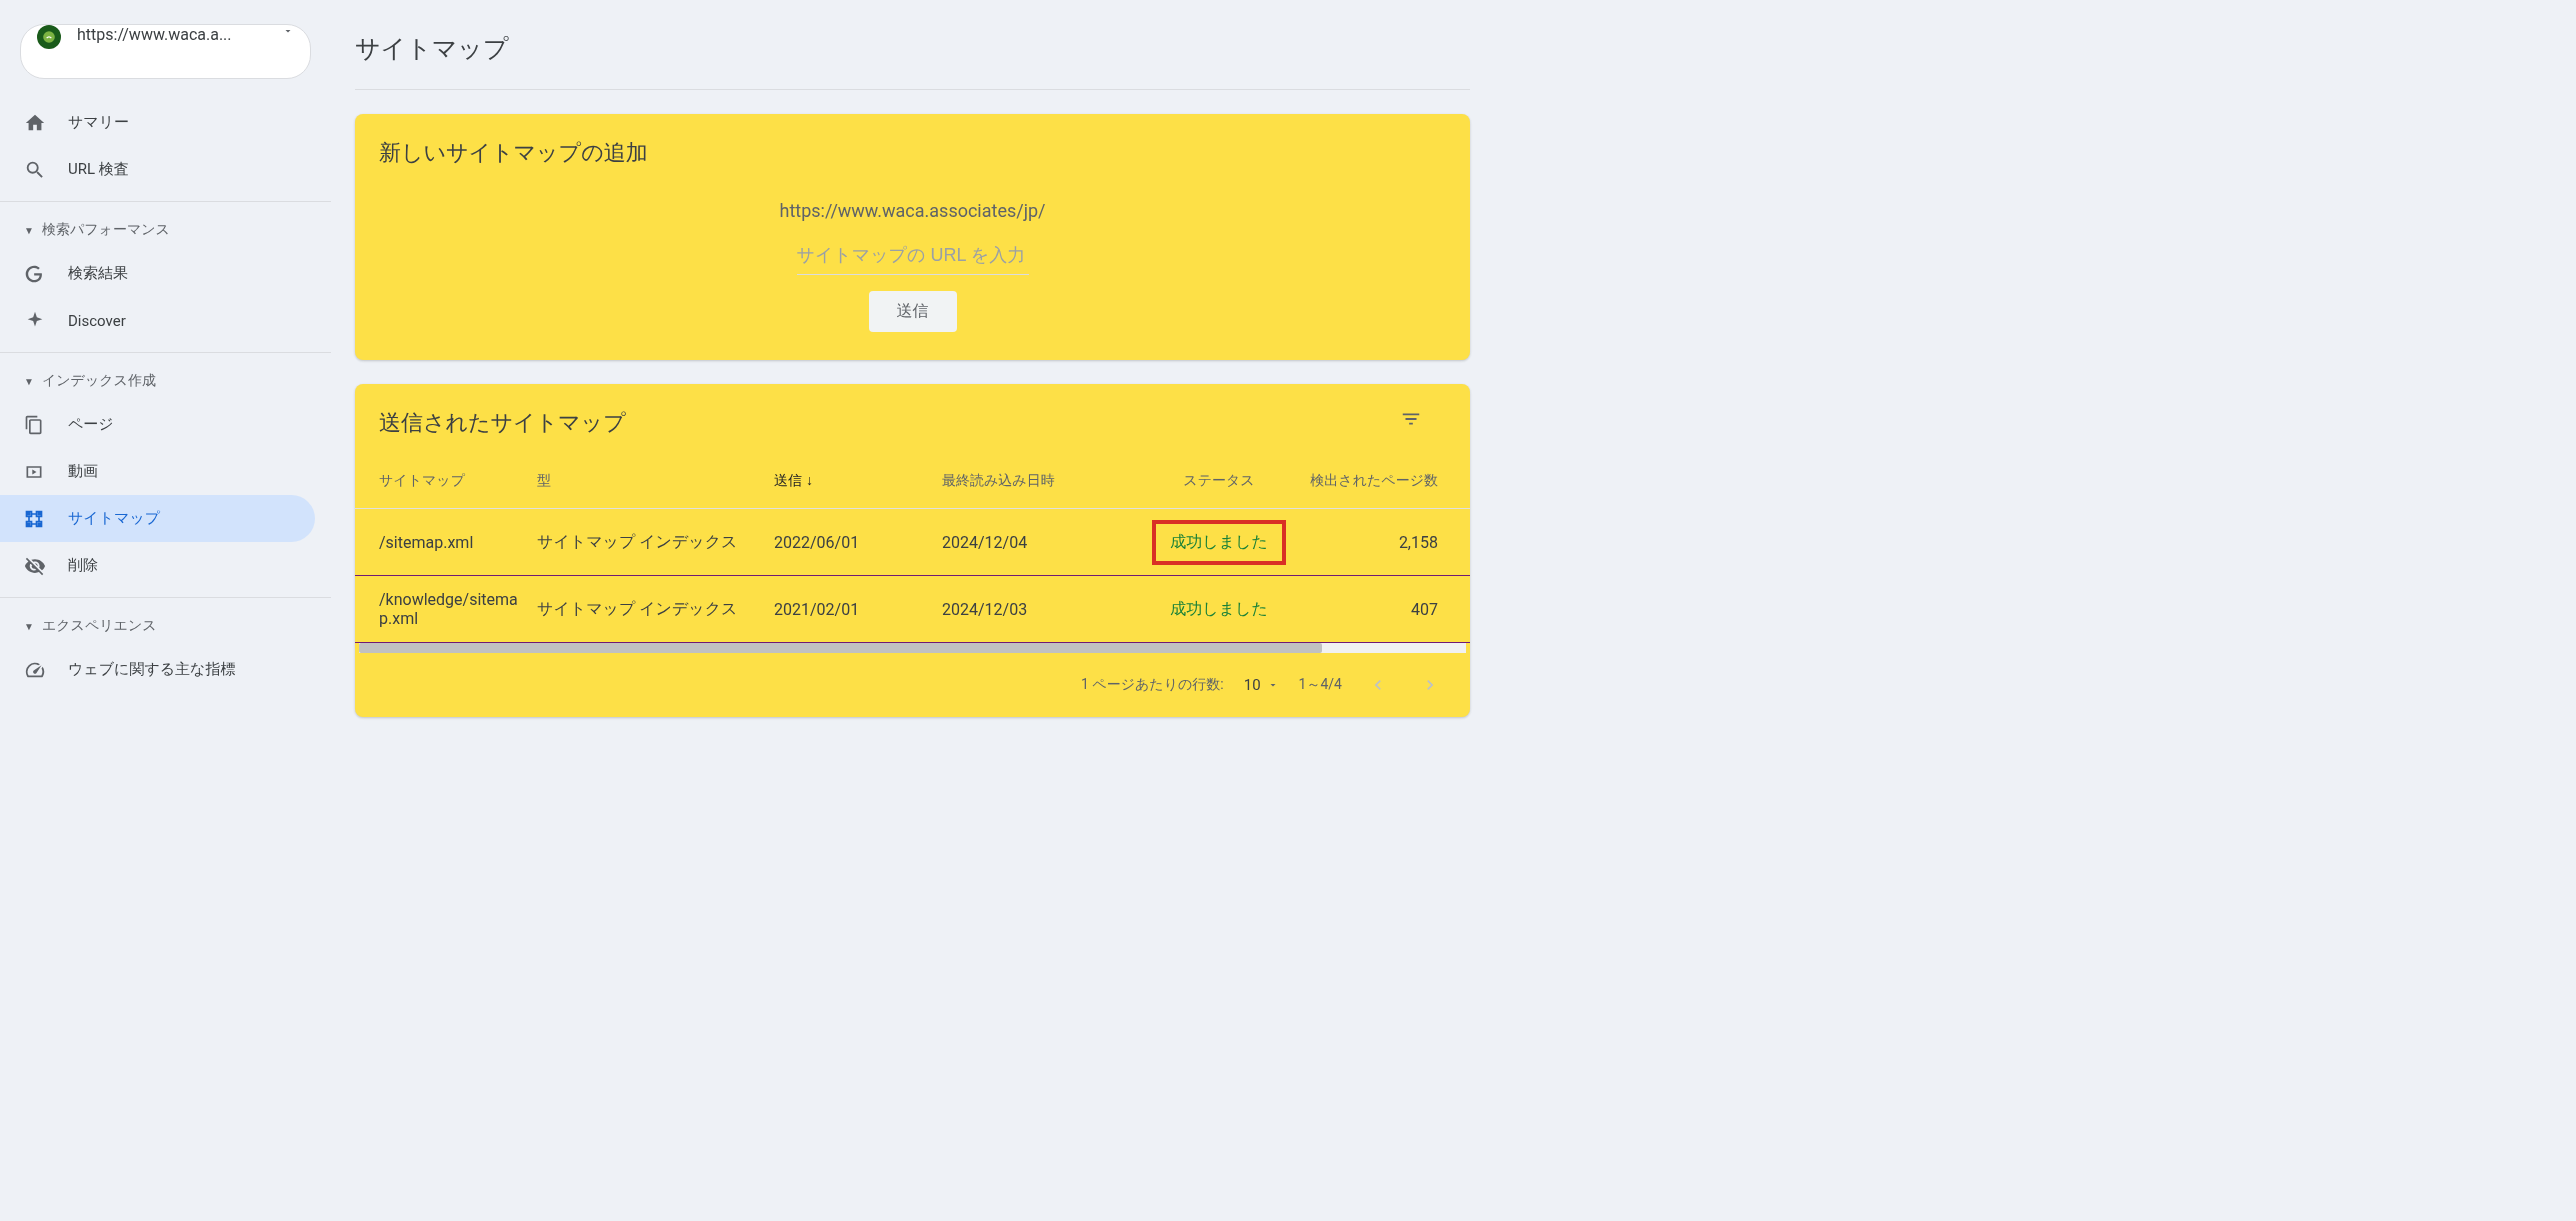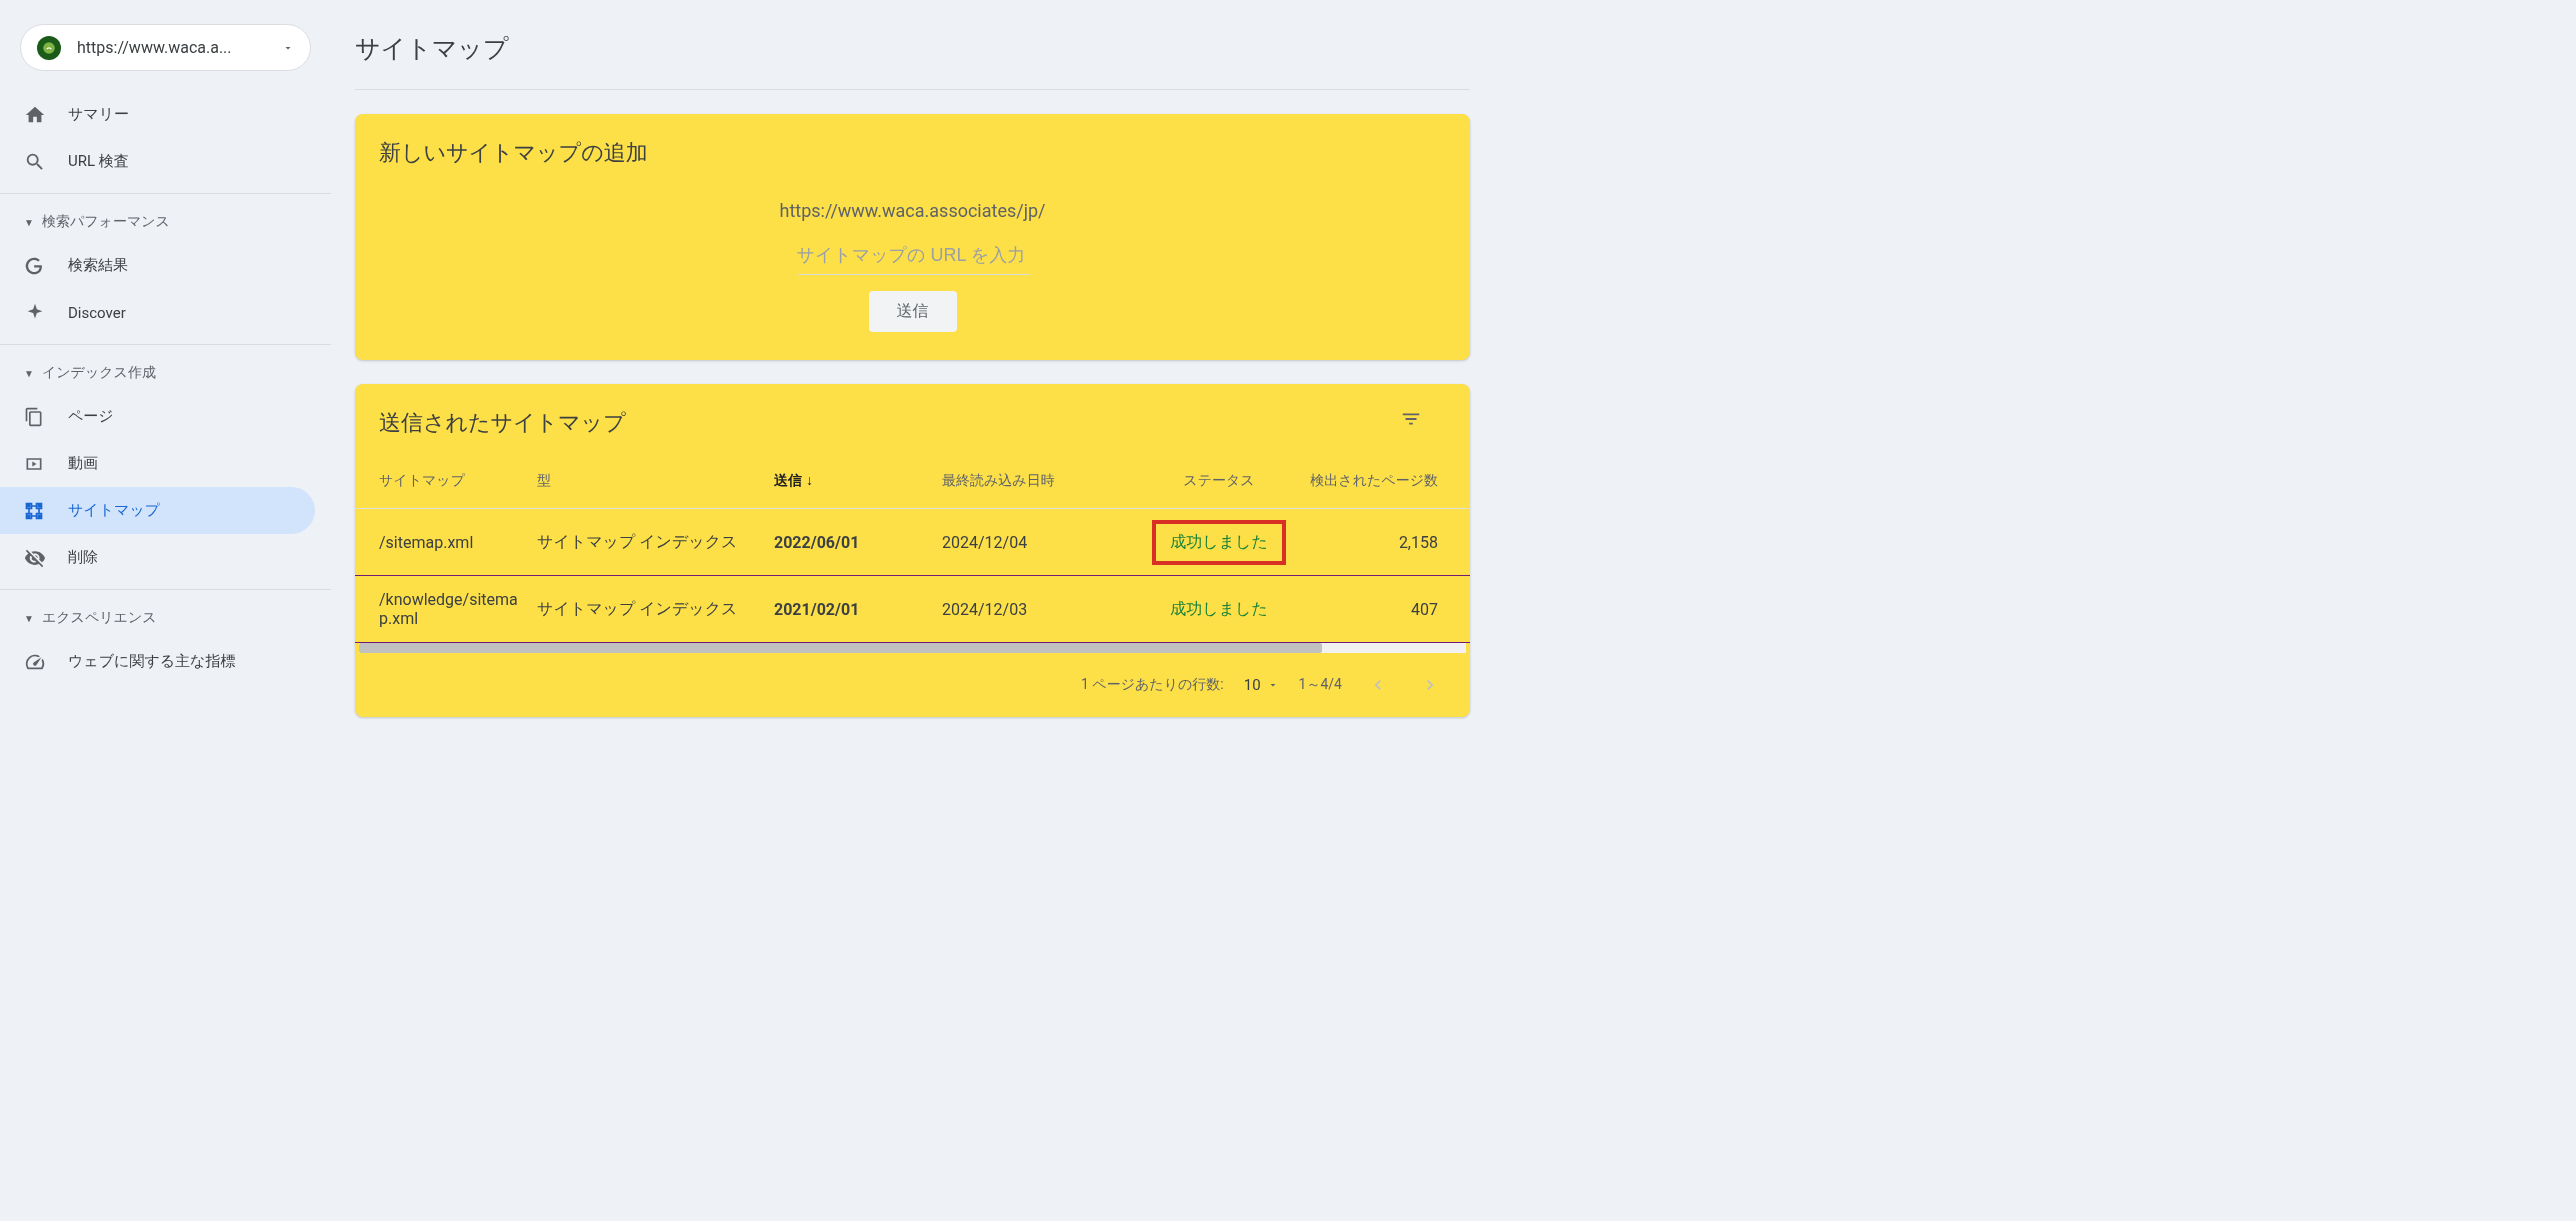--- a/index.html
+++ b/index.html
@@ -11,23 +11,22 @@
 }
 .app { display: flex; min-height: 100vh; }
 
 
 .sidebar { width: 331px; padding: 16px 0; flex-shrink: 0; }
 .property-selector {
   margin: 8px 20px 20px 20px;
   background: #fff;
   border: 1px solid #dadce0;
   border-radius: 24px;
-  height: 47px;
+  height: 55px;
   display: flex;
-  align-items: center;
   padding: 0 16px;
   cursor: pointer;
 }
 .property-selector .favicon {
   width: 24px; height: 24px; border-radius: 50%;
   background: #1a5b1a;
   display: flex; align-items: center; justify-content: center;
   margin-right: 16px;
   flex-shrink: 0;
 }
@@ -90,21 +89,21 @@
 
 .card-header-row { display:flex; align-items:center; justify-content:space-between; padding-right: 40px; }
 .filter-icon { color: #5f6368; cursor: pointer; padding: 8px; }
 
 .table { width: 100%; }
 .thead, .trow { display: flex; align-items: center; padding: 0 24px; }
 .thead { height: 55px; border-bottom: 1px solid #e0e0e0; color: #5f6368; font-size: 14px; }
 .trow { min-height: 67px; border-bottom: 1px solid #701a75; font-size: 16px; color: #3c4043; }
 .col-sitemap { flex: 0 0 158px; padding-right: 12px; word-break: break-all; }
 .col-type { flex: 0 0 237px; }
-.col-submitted { flex: 0 0 124px; font-weight: bold; }
+.col-submitted { flex: 0 0 124px; }
 .col-lastread { flex: 0 0 188px; margin-left: 44px; }
 .col-status { flex: 0 0 178px; text-align: center; }
 .col-pages { flex: 1; text-align: right; padding-right: 8px; }
 .sort-arrow { margin-left: 4px; }
 .status-success { color: #188038; }
 .status-highlight { border: 4px solid #d93025; padding: 8px 14px; display: inline-block; }
 
 .table-scrollbar { height: 10px; background: #f1f1f1; margin: 0 4px; position: relative; }
 .table-scrollbar-thumb { position:absolute; left:0; width: 87%; height:100%; background: #c1c1c1; border-radius: 2px; }
 

